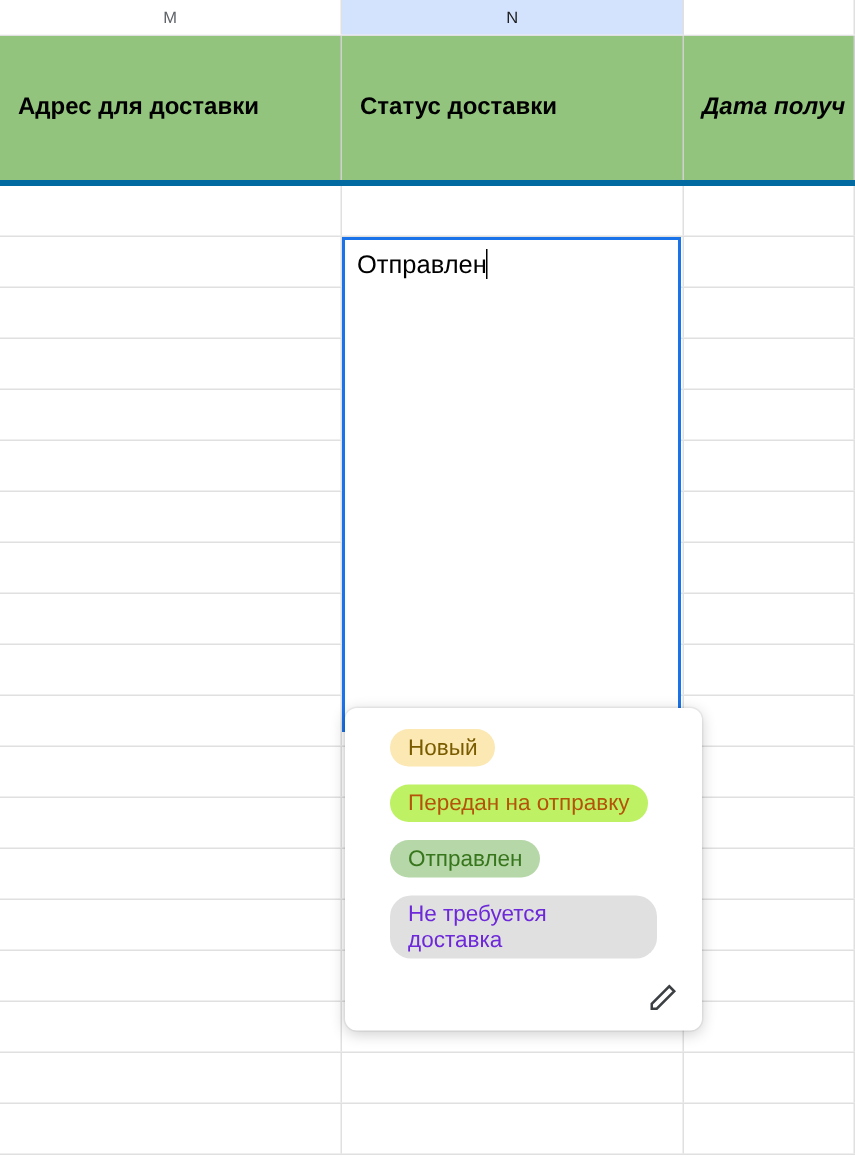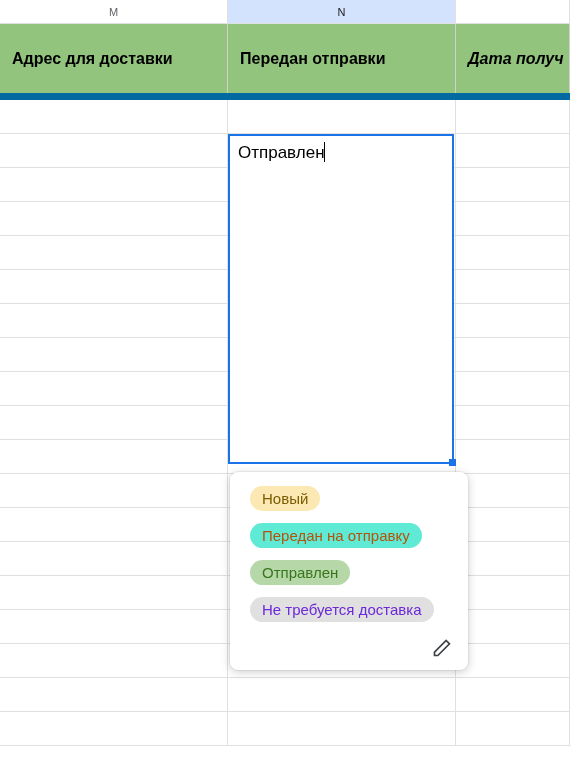--- a/index.html
+++ b/index.html
@@ -31,23 +31,23 @@
     }
     .col-letter.active {
       background: #d3e3fd;
       color: #1a1a1a;
     }
     .col-m { width: 228px; }
     .col-n { width: 228px; }
     .col-o { width: 114px; }
     .header-row {
       display: flex;
-      height: 76px;
+      height: 100px;
       background: #93c47d;
-      border-bottom: 7px solid #0369a1;
+      border-bottom: 4px solid #0369a1;
     }
     .header-cell {
       display: flex;
       align-items: center;
       padding: 0 12px;
       font-size: 16px;
       font-weight: bold;
       color: #000;
       border-right: 1px solid #d0d0d0;
       background: #93c47d;
@@ -106,31 +106,31 @@
       top: 472px;
       left: 230px;
       width: 238px;
       background: #fff;
       border-radius: 8px;
       box-shadow: 0 2px 10px rgba(0,0,0,0.2), 0 0 0 1px rgba(0,0,0,0.05);
       z-index: 20;
       padding: 8px 0;
     }
     .dropdown-item {
-      padding: 6px 20px;
+      padding: 6px 30px;
       cursor: pointer;
     }
     .chip {
       display: inline-block;
       padding: 4px 12px;
       border-radius: 14px;
       font-size: 15px;
     }
     .chip-yellow { background: #fce8b2; color: #7a5c00; }
-    .chip-orange { background: #5eead4; color: #b45309; }
+    .chip-orange { background: #bef264; color: #b45309; }
     .chip-green { background: #b6d7a8; color: #38761d; }
     .chip-gray { background: #e0e0e0; color: #6d28d9; }
     .dropdown-footer {
       display: flex;
       justify-content: flex-end;
       padding: 10px 16px 4px;
       border-top: none;
     }
     .pencil-icon {
       width: 20px;
@@ -142,21 +142,21 @@
 <body>
 
 <div class="column-letters">
   <div class="col-letter col-m">M</div>
   <div class="col-letter col-n active">N</div>
   <div class="col-letter col-o"></div>
 </div>
 
 <div class="header-row">
   <div class="header-cell col-m">Адрес для доставки</div>
-  <div class="header-cell col-n">Передан отправки</div>
+  <div class="header-cell col-n">Статус доставки</div>
   <div class="header-cell col-o">Дата получ</div>
 </div>
 
 <div class="data-rows">
   <div class="data-row">
     <div class="data-cell col-m"></div>
     <div class="data-cell col-n"></div>
     <div class="data-cell col-o"></div>
   </div>
   <div class="data-row">

